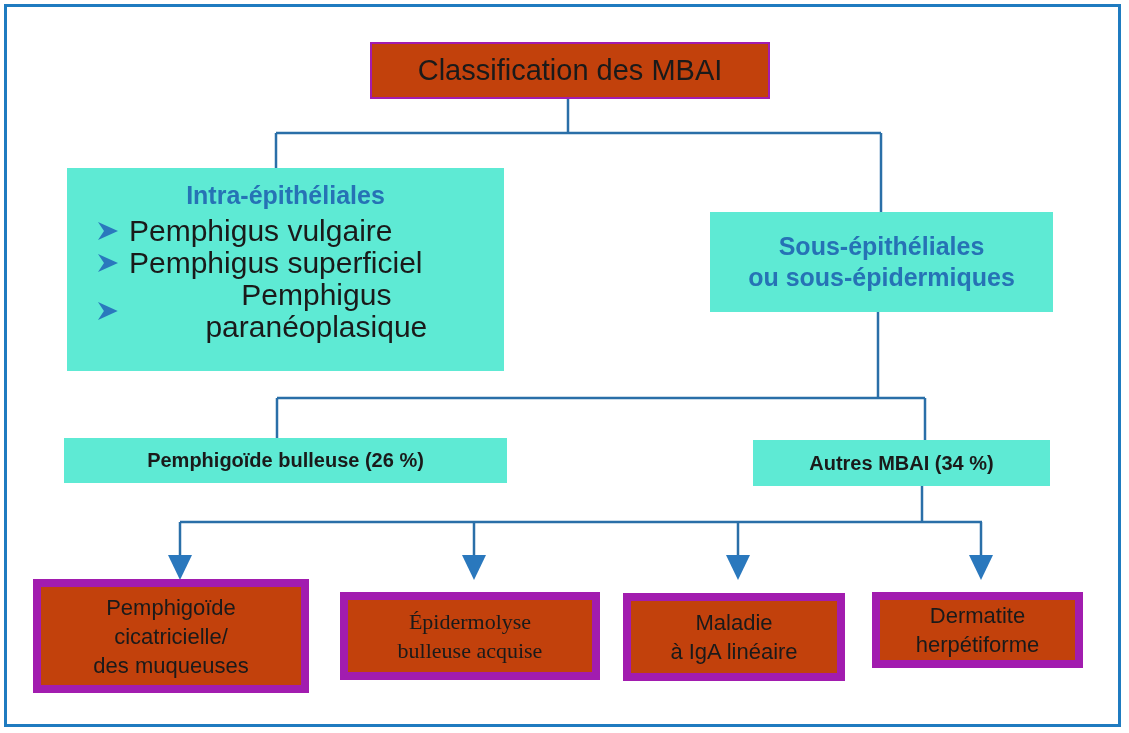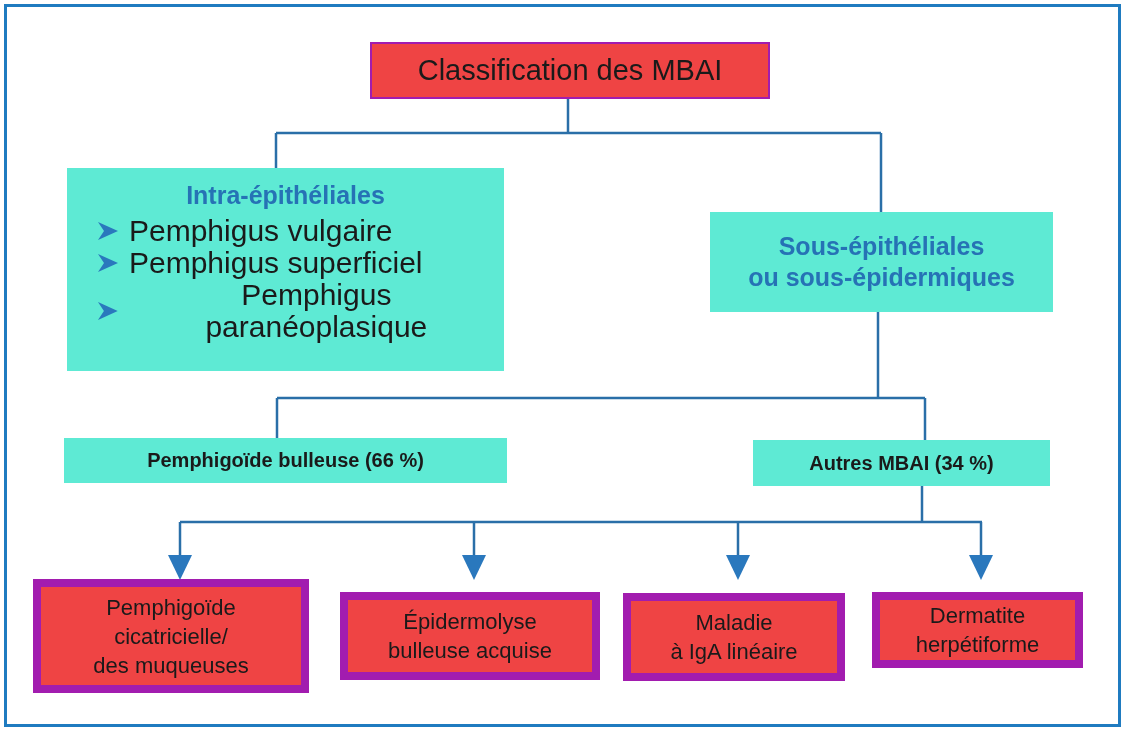--- a/index.html
+++ b/index.html
@@ -3,21 +3,21 @@
 <meta charset="utf-8">
 <style>
   html, body { margin: 0; padding: 0; background: #ffffff; }
   body { width: 1129px; height: 733px; position: relative; overflow: hidden;
          font-family: "Liberation Sans", sans-serif; }
   #frame { position: absolute; left: 4px; top: 4px; width: 1117px; height: 723px;
            border: 3px solid #1f7bc0; box-sizing: border-box; }
   #connectors { position: absolute; left: 0; top: 0; }
   .box { position: absolute; box-sizing: border-box; display: flex; flex-direction: column;
          align-items: center; justify-content: center; text-align: center; color: #1a1a1a; }
-  .outline { background: #ef4444; border: 8px solid #a21caf; }
+  .outline { background: #c2410c; border: 8px solid #a21caf; }
   .filled { background: #5eead4; }
   .title { font-size: 29px; }
   .cat { color: #2672b5; font-weight: bold; font-size: 25px; line-height: 31px; }
   .bold { font-weight: bold; font-size: 20px; }
   .leaf { font-size: 22px; line-height: 29px; }
   .list { list-style: none; margin: 4px 0 0 0; padding: 0; align-self: flex-start; margin-left: 30px; }
   .list li { display: flex; align-items: center; font-size: 30px; line-height: 32px; }
   .arrow-bullet { width: 22px; height: 20px; margin-right: 10px; }
 </style>
 </head>
@@ -79,34 +79,34 @@
     </li>
   </ul>
 </div>
 
 <div class="box filled cat" style="left:710px; top:212px; width:343px; height:100px;">
   <div>Sous-épithéliales</div>
   <div>ou sous-épidermiques</div>
 </div>
 
 <div class="box filled bold" style="left:64px; top:438px; width:443px; height:45px;">
-  <span>Pemphigoïde bulleuse (66 %)</span>
+  <span>Pemphigoïde bulleuse (26 %)</span>
 </div>
 
 <div class="box filled bold" style="left:753px; top:440px; width:297px; height:46px;text-align:right;">
   <span>Autres MBAI (34 %)</span>
 </div>
 
 <div class="box outline leaf" style="left:33px; top:579px; width:276px; height:114px;">
   <div>Pemphigoïde</div>
   <div>cicatricielle/</div>
   <div>des muqueuses</div>
 </div>
 
-<div class="box outline leaf" style="left:340px; top:592px; width:260px; height:88px;">
+<div class="box outline leaf" style="left:340px; top:592px; width:260px; height:88px;font-family:Liberation Serif, serif;">
   <div>Épidermolyse</div>
   <div>bulleuse acquise</div>
 </div>
 
 <div class="box outline leaf" style="left:623px; top:593px; width:222px; height:88px;">
   <div>Maladie</div>
   <div>à IgA linéaire</div>
 </div>
 
 <div class="box outline leaf" style="left:872px; top:592px; width:211px; height:76px;">

